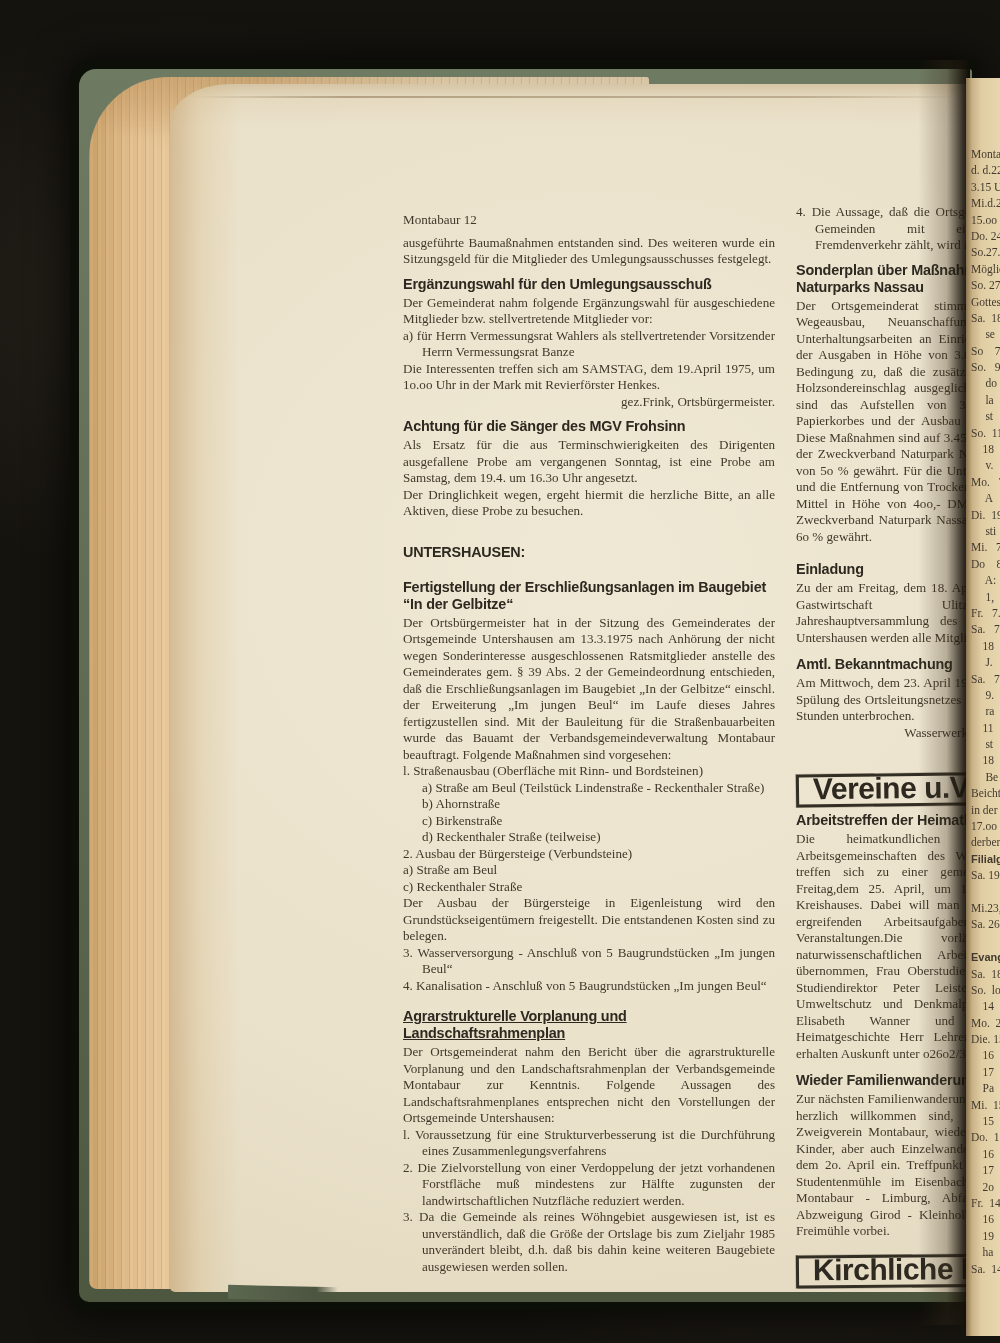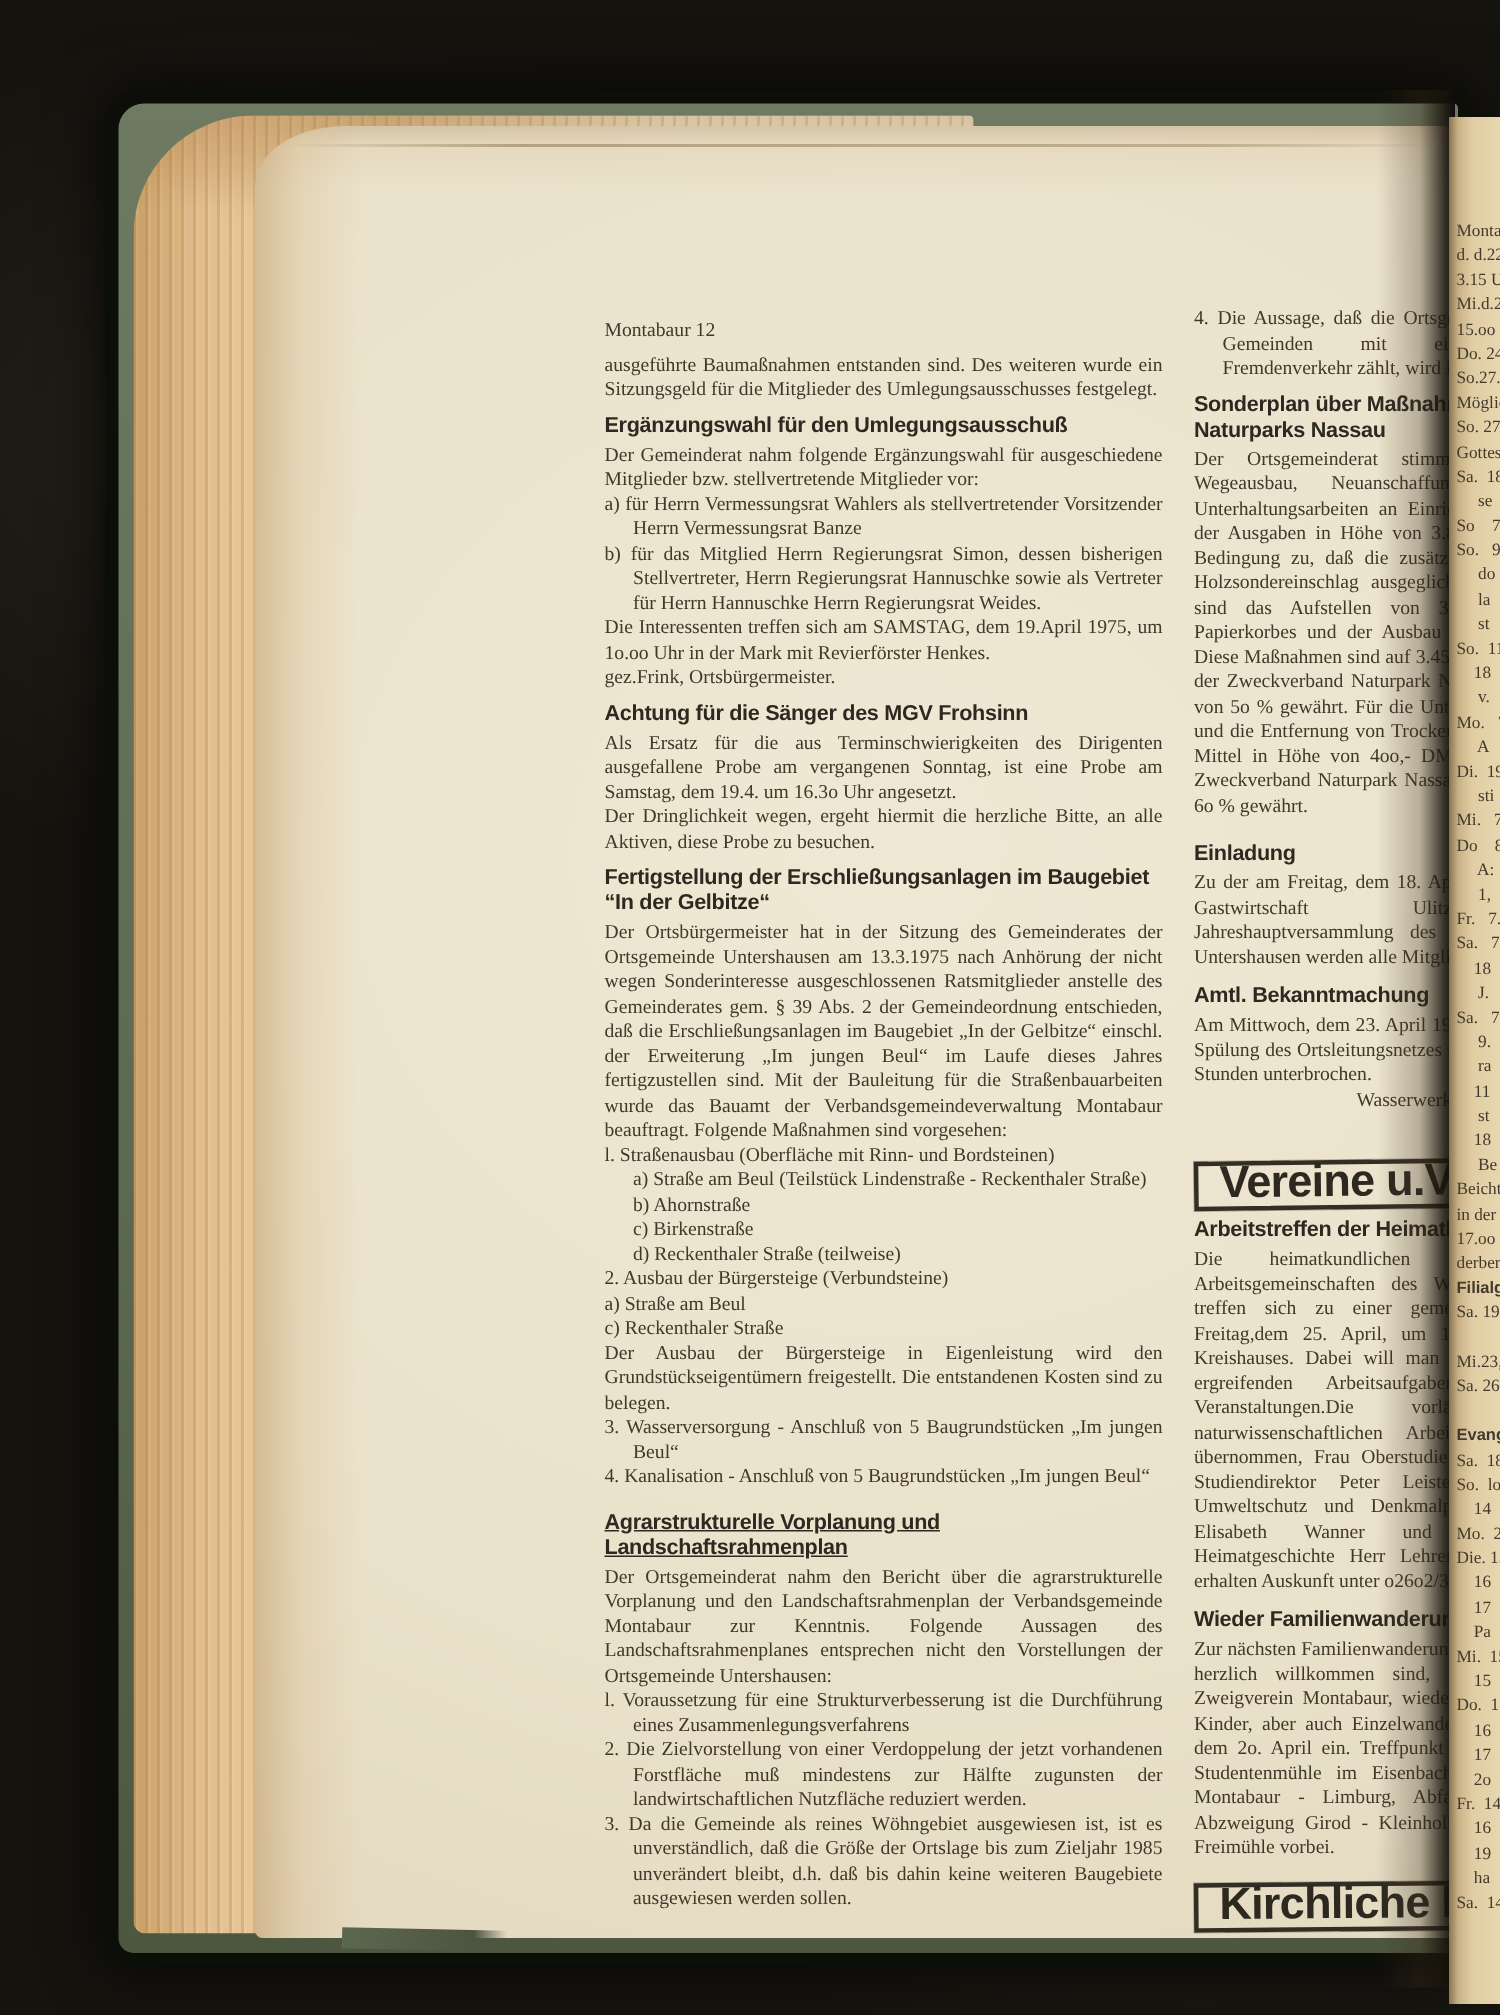--- a/index.html
+++ b/index.html
@@ -57,21 +57,21 @@
   #left-col{left:233px;top:128px;width:372px;}
   #right-col{left:626px;top:120px;width:333px;}
   .pagehead{margin:0 0 6px 0;text-align:left;}
   .para{margin:0;}
   .h{font-family:"Liberation Sans",sans-serif;font-weight:700;font-size:14.4px;
      line-height:17px;color:#2d2920;letter-spacing:-.2px;margin:8px 0 2px 0;text-align:left;}
   .h + .h{margin-top:18px;}
   .li{padding-left:19px;text-indent:-19px;margin:0;}
   .li2{margin-left:19px;padding-left:21px;text-indent:-21px;}
   .li0{padding-left:17px;text-indent:-17px;margin:0;}
-  .center{text-align:left;margin:0;}
+  .center{text-align:right;margin:0;}
   .sig{text-align:center;padding-left:70px;margin:0;}
   .banner{border:3.5px solid #332e24;margin:14px 0 8px 0;padding:4px 10px 6px 14px;
      font-family:"Liberation Sans",sans-serif;font-weight:700;font-size:30px;
      letter-spacing:-.5px;color:#2d2920;white-space:nowrap;text-align:left;
      box-shadow:0 0 0 .5px rgba(45,41,32,.3);}
   .banner.tilt1{transform:rotate(-.7deg);width:372px;}
   .banner.tilt2{transform:rotate(-.5deg);width:318px;}
 </style>
 </head>
 <body>
@@ -82,26 +82,26 @@
   <div class="stack"></div>
   <div class="stack-shade"></div>
 
   <div class="sheet">
     <div class="col" id="left-col">
         <div class="pagehead">Montabaur 12</div>
         <div class="para">ausgeführte Baumaßnahmen entstanden sind. Des weiteren wurde ein Sitzungsgeld für die Mitglieder des Umlegungsausschusses festgelegt.</div>
         <div class="h">Ergänzungswahl für den Umlegungsausschuß</div>
         <div class="para">Der Gemeinderat nahm folgende Ergänzungswahl für ausgeschiedene Mitglieder bzw. stellvertretende Mitglieder vor:</div>
         <div class="li">a) für Herrn Vermessungsrat Wahlers als stellvertretender Vorsitzender Herrn Vermessungsrat Banze</div>
-        <div class="li">b) für das Mitglied Herrn Regierungsrat Simon, dessen bisherigen Stellvertreter, Herrn Regierungsrat Hannuschke sowie als Vertreter für Herrn Hannuschke Herrn Regierungsrat Weides.</div>
         <div class="para">Die Interessenten treffen sich am SAMSTAG, dem 19.April 1975, um 1o.oo Uhr in der Mark mit Revierförster Henkes.</div>
         <div class="center">gez.Frink, Ortsbürgermeister.</div>
         <div class="h">Achtung für die Sänger des MGV Frohsinn</div>
         <div class="para">Als Ersatz für die aus Terminschwierigkeiten des Dirigenten ausgefallene Probe am vergangenen Sonntag, ist eine Probe am Samstag, dem 19.4. um 16.3o Uhr angesetzt.</div>
         <div class="para">Der Dringlichkeit wegen, ergeht hiermit die herzliche Bitte, an alle Aktiven, diese Probe zu besuchen.</div>
+        <div class="h" style="margin-top: 24px;">UNTERSHAUSEN:</div>
         <div class="h">Fertigstellung der Erschließungsanlagen im Baugebiet “In der Gelbitze“</div>
         <div class="para">Der Ortsbürgermeister hat in der Sitzung des Gemeinderates der Ortsgemeinde Untershausen am 13.3.1975 nach Anhörung der nicht wegen Sonderinteresse ausgeschlossenen Ratsmitglieder anstelle des Gemeinderates gem. § 39 Abs. 2 der Gemeindeordnung entschieden, daß die Erschließungsanlagen im Baugebiet „In der Gelbitze“ einschl. der Erweiterung „Im jungen Beul“ im Laufe dieses Jahres fertigzustellen sind. Mit der Bauleitung für die Straßenbauarbeiten wurde das Bauamt der Verbandsgemeindeverwaltung Montabaur beauftragt. Folgende Maßnahmen sind vorgesehen:</div>
         <div class="li">l. Straßenausbau (Oberfläche mit Rinn- und Bordsteinen)</div>
         <div class="li li2">a) Straße am Beul (Teilstück Lindenstraße - Reckenthaler Straße)</div>
         <div class="li li2">b) Ahornstraße</div>
         <div class="li li2">c) Birkenstraße</div>
         <div class="li li2">d) Reckenthaler Straße (teilweise)</div>
         <div class="li">2. Ausbau der Bürgersteige (Verbundsteine)</div>
         <div class="li0">a) Straße am Beul</div>
         <div class="li0">c) Reckenthaler Straße</div>

